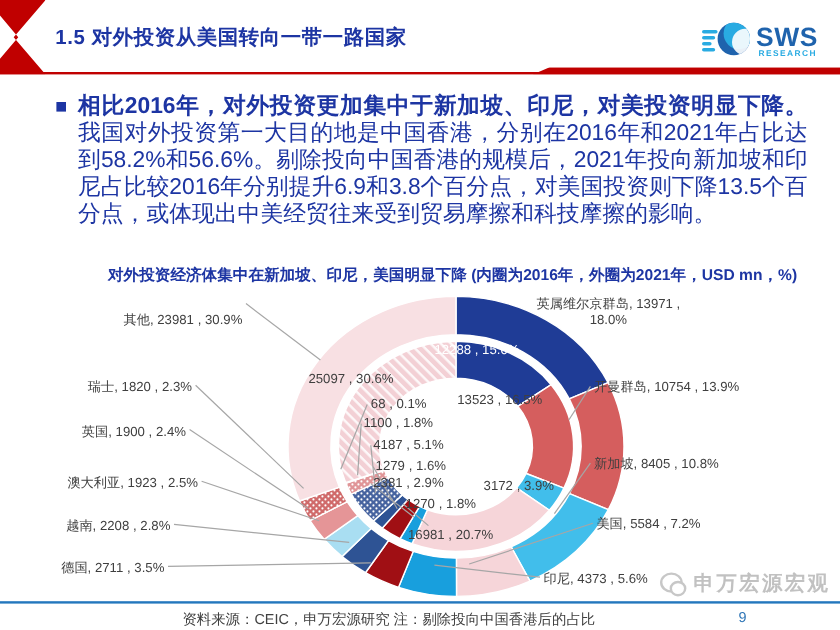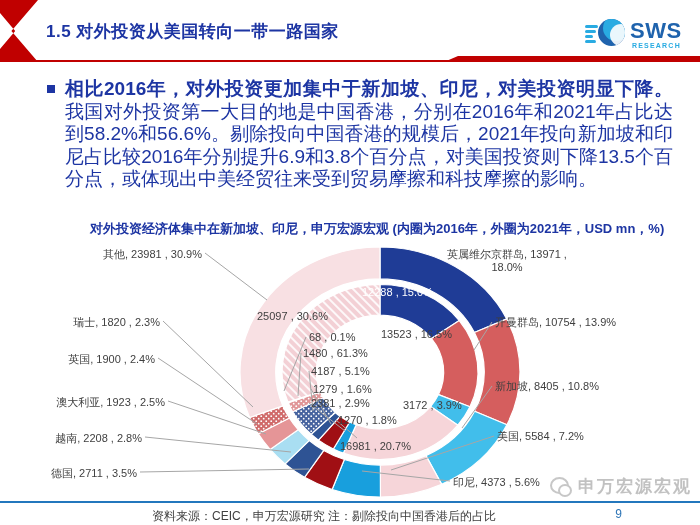--- a/index.html
+++ b/index.html
@@ -63,21 +63,21 @@
     <div class="logo-globe"></div>
     <div class="logo-sws">SWS</div>
     <div class="logo-research">RESEARCH</div>
   </div>
   <div class="hdr-rule"></div>
   <div class="hdr-rule-thick"></div>
 
   <div class="bullet"></div>
   <div class="para"><b>相比2016年，对外投资更加集中于新加坡、印尼，对美投资明显下降。</b><span>我国对外投资第一大目的地是中国香港，分别在2016年和2021年占比达到58.2%和56.6%。剔除投向中国香港的规模后，2021年投向新加坡和印尼占比较2016年分别提升6.9和3.8个百分点，对美国投资则下降13.5个百分点，或体现出中美经贸往来受到贸易摩擦和科技摩擦的影响。</span></div>
 
-  <div class="chart-title">对外投资经济体集中在新加坡、印尼，申万宏源宏观 (内圈为2016年，外圈为2021年，USD mn，%)</div>
+  <div class="chart-title">对外投资经济体集中在新加坡、印尼，美国明显下降 (内圈为2016年，外圈为2021年，USD mn，%)</div>
   <svg id="donut-svg" width="700" height="262" viewBox="0 0 700 262">
     <defs>
       <pattern id="pat-checker" width="5" height="5" patternUnits="userSpaceOnUse">
         <rect width="5" height="5" fill="#46639F"></rect>
         <circle cx="1.2" cy="1.2" r="0.9" fill="#ffffff"></circle>
         <circle cx="3.7" cy="3.7" r="0.9" fill="#ffffff"></circle>
       </pattern>
       <pattern id="pat-dotsalmon" width="5" height="5" patternUnits="userSpaceOnUse">
         <rect width="5" height="5" fill="#E09597"></rect>
         <circle cx="1.2" cy="1.2" r="0.9" fill="#ffffff"></circle>
@@ -130,36 +130,36 @@
         <line x1="450" y1="241" x2="362" y2="231" stroke="#A6A6A6" stroke-width="1"></line>
         <line x1="306" y1="97" x2="284" y2="151" stroke="#A6A6A6" stroke-width="1"></line>
         <line x1="301" y1="113" x2="298" y2="156" stroke="#A6A6A6" stroke-width="1"></line>
         <line x1="309" y1="131" x2="313" y2="171" stroke="#A6A6A6" stroke-width="1"></line>
         <line x1="311" y1="149" x2="331" y2="184" stroke="#A6A6A6" stroke-width="1"></line>
         <line x1="309" y1="163" x2="345" y2="191" stroke="#A6A6A6" stroke-width="1"></line>
         <line x1="336" y1="180" x2="357" y2="198" stroke="#A6A6A6" stroke-width="1"></line>
       </g>
   </svg>
   <div id="chart-labels">
-      <div class="clabel" style="top: 247px; right: 498px;">其他, 23981 , 30.9%</div>
+      <div class="clabel" style="top: 259px; right: 498px;">其他, 23981 , 30.9%</div>
       <div class="clabel" style="top: 315px; right: 540px;">瑞士, 1820 , 2.3%</div>
       <div class="clabel" style="top: 352px; right: 545px;">英国, 1900 , 2.4%</div>
       <div class="clabel" style="top: 395px; right: 535px;">澳大利亚, 1923 , 2.5%</div>
       <div class="clabel" style="top: 431px; right: 558px;">越南, 2208 , 2.8%</div>
       <div class="clabel" style="top: 466px; right: 563px;">德国, 2711 , 3.5%</div>
       <div class="clabel wrap" style="top: 248px; left: 443px; width: 128px;">英属维尔京群岛, 13971 , 18.0%</div>
       <div class="clabel" style="top: 315px; left: 495px;">开曼群岛, 10754 , 13.9%</div>
       <div class="clabel" style="top: 379px; left: 495px;">新加坡, 8405 , 10.8%</div>
       <div class="clabel" style="top: 429px; left: 497px;">美国, 5584 , 7.2%</div>
       <div class="clabel" style="top: 475px; left: 453px;">印尼, 4373 , 5.6%</div>
       <div class="clabel" style="top: 286px; left: 362px; color: rgb(255, 255, 255);">12288 , 15.0%</div>
       <div class="clabel" style="top: 328px; left: 381px;">13523 , 16.5%</div>
       <div class="clabel" style="top: 310px; left: 257px;">25097 , 30.6%</div>
       <div class="clabel" style="top: 331px; left: 309px;">68 , 0.1%</div>
-      <div class="clabel" style="top: 347px; left: 303px;">1480 , 61.3%</div>
+      <div class="clabel" style="top: 347px; left: 303px;">1100 , 1.8%</div>
       <div class="clabel" style="top: 365px; left: 311px;">4187 , 5.1%</div>
       <div class="clabel" style="top: 383px; left: 313px;">1279 , 1.6%</div>
       <div class="clabel" style="top: 397px; left: 311px;">2381 , 2.9%</div>
       <div class="clabel" style="top: 414px; left: 338px;">1270 , 1.8%</div>
       <div class="clabel" style="top: 399px; left: 403px;">3172 , 3.9%</div>
       <div class="clabel" style="top: 440px; left: 340px;">16981 , 20.7%</div>
     </div>
 
   <div class="wm">
     <div class="wm-icon">

